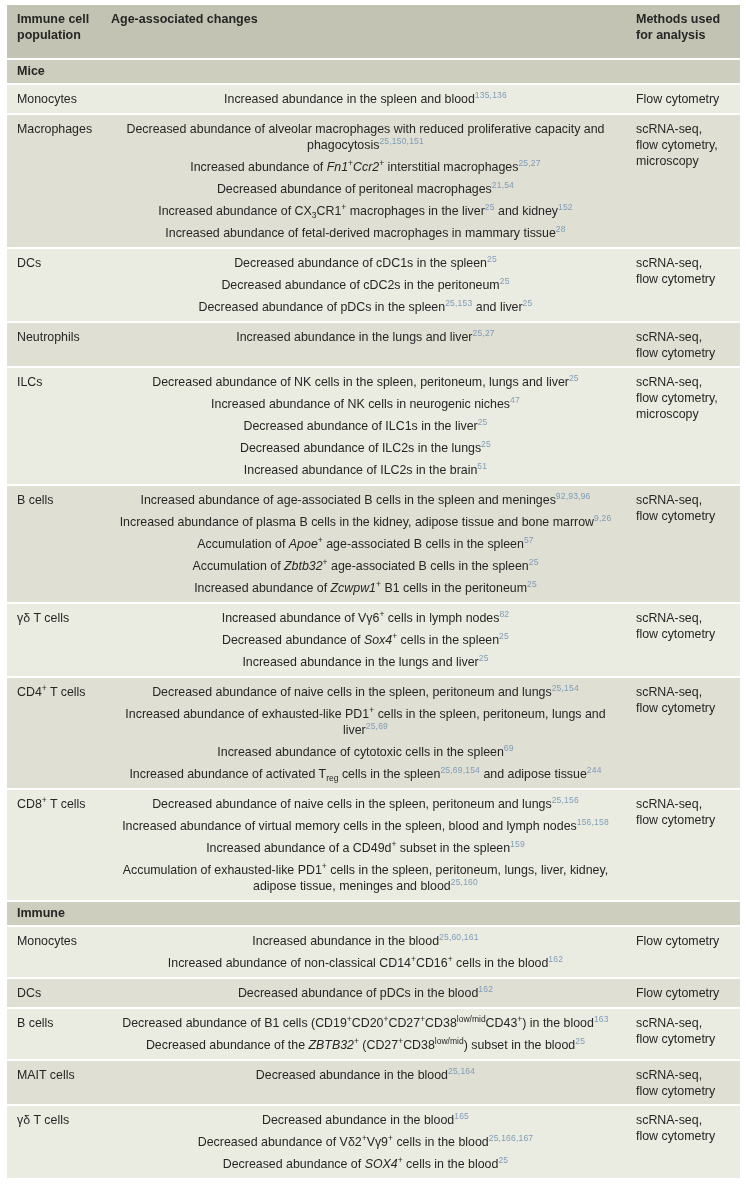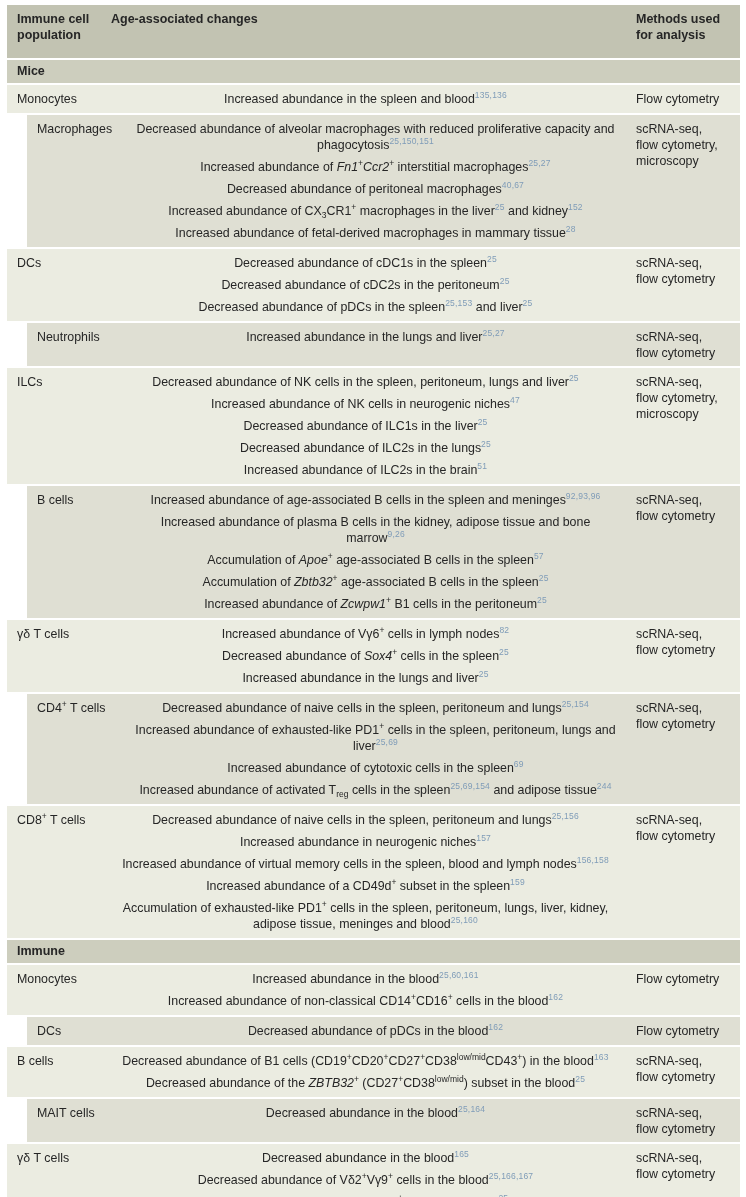--- a/index.html
+++ b/index.html
@@ -23,21 +23,21 @@
     font-weight:bold;
     font-size:12.5px;line-height:15px;
     padding:4px 0 4px 10px;
   }
   .row{
     display:flex;margin-top:2px;
     font-size:12.4px;line-height:16px;
     padding:5px 0 5px 0;
   }
   .row.light{background:#ebece1;}
-  .row.dark{background:#dfdfd3;margin-left:20px;}
+  .row.dark{background:#dfdfd3;}
   .pop{padding-top:1px;}
   .changes p{margin:0 0 5px 0;padding-top:1px;text-align:center;}
   .changes p:last-child{margin-bottom:1px;}
   .methods{white-space:pre-line;padding-top:1px;}
   sup,sub{font-size:8.5px;line-height:0;}
   sup{vertical-align:super;}
   sub{vertical-align:sub;}
   sup.ref{color:#7f9cb8;letter-spacing:0.2px;}
   i{font-style:italic;}
 </style>
@@ -59,21 +59,21 @@
         <div class="c2 changes">
           <p>Increased abundance in the spleen and blood<sup class="ref">135,136</sup></p>
         </div>
         <div class="c3 methods">Flow cytometry</div>
       </div>
       <div class="row dark">
         <div class="c1 pop">Macrophages</div>
         <div class="c2 changes">
           <p>Decreased abundance of alveolar macrophages with reduced proliferative capacity and phagocytosis<sup class="ref">25,150,151</sup></p>
           <p>Increased abundance of <i>Fn1</i><sup>+</sup><i>Ccr2</i><sup>+</sup> interstitial macrophages<sup class="ref">25,27</sup></p>
-          <p>Decreased abundance of peritoneal macrophages<sup class="ref">40,67</sup></p>
+          <p>Decreased abundance of peritoneal macrophages<sup class="ref">21,54</sup></p>
           <p>Increased abundance of CX<sub>3</sub>CR1<sup>+</sup> macrophages in the liver<sup class="ref">25</sup> and kidney<sup class="ref">152</sup></p>
           <p>Increased abundance of fetal-derived macrophages in mammary tissue<sup class="ref">28</sup></p>
         </div>
         <div class="c3 methods">scRNA-seq,
 flow cytometry,
 microscopy</div>
       </div>
       <div class="row light">
         <div class="c1 pop">DCs</div>
         <div class="c2 changes">
@@ -135,21 +135,20 @@
           <p>Increased abundance of cytotoxic cells in the spleen<sup class="ref">69</sup></p>
           <p>Increased abundance of activated T<sub>reg</sub> cells in the spleen<sup class="ref">25,69,154</sup> and adipose tissue<sup class="ref">244</sup></p>
         </div>
         <div class="c3 methods">scRNA-seq,
 flow cytometry</div>
       </div>
       <div class="row light">
         <div class="c1 pop">CD8<sup>+</sup> T cells</div>
         <div class="c2 changes">
           <p>Decreased abundance of naive cells in the spleen, peritoneum and lungs<sup class="ref">25,156</sup></p>
-          <p>Increased abundance in neurogenic niches<sup class="ref">157</sup></p>
           <p>Increased abundance of virtual memory cells in the spleen, blood and lymph nodes<sup class="ref">156,158</sup></p>
           <p>Increased abundance of a CD49d<sup>+</sup> subset in the spleen<sup class="ref">159</sup></p>
           <p>Accumulation of exhausted-like PD1<sup>+</sup> cells in the spleen, peritoneum, lungs, liver, kidney, adipose tissue, meninges and blood<sup class="ref">25,160</sup></p>
         </div>
         <div class="c3 methods">scRNA-seq,
 flow cytometry</div>
       </div>
       <div class="section-row">Immune</div>
       <div class="row light">
         <div class="c1 pop">Monocytes</div>

